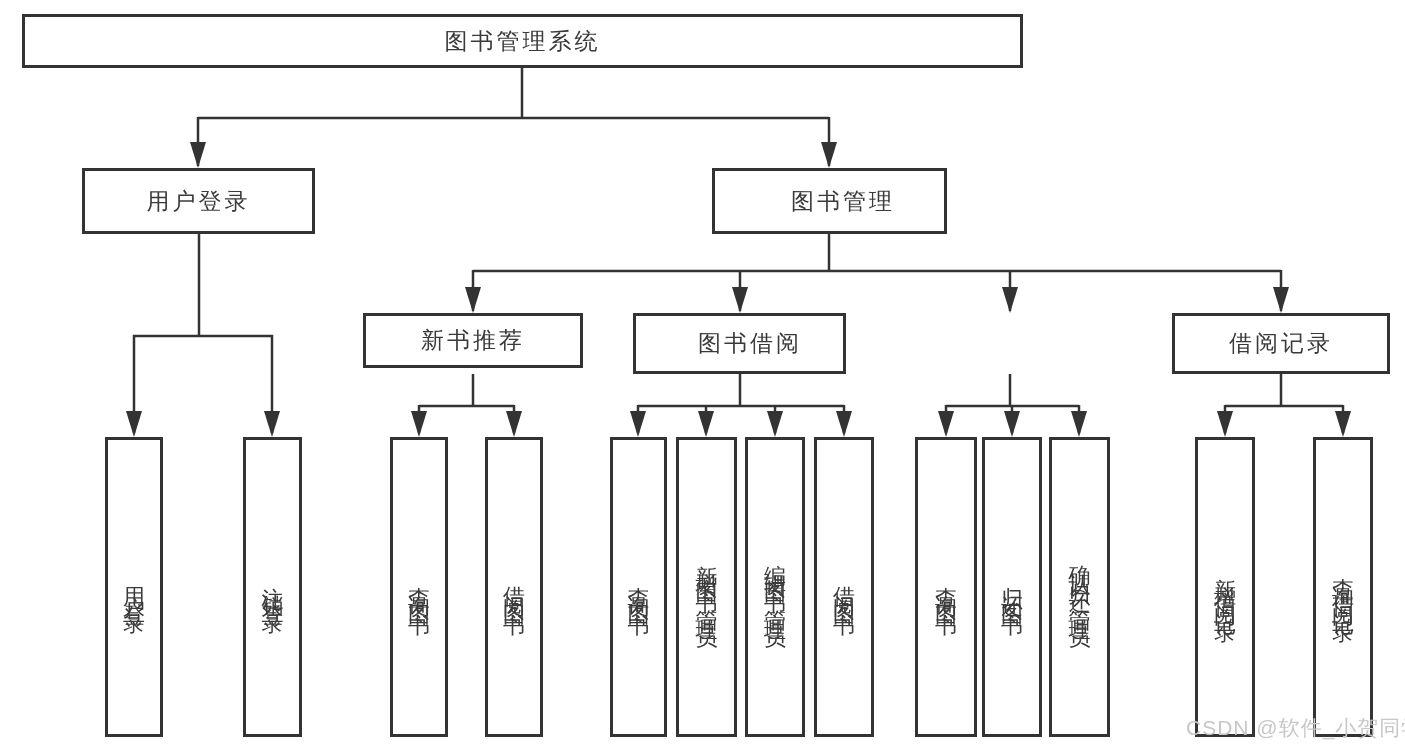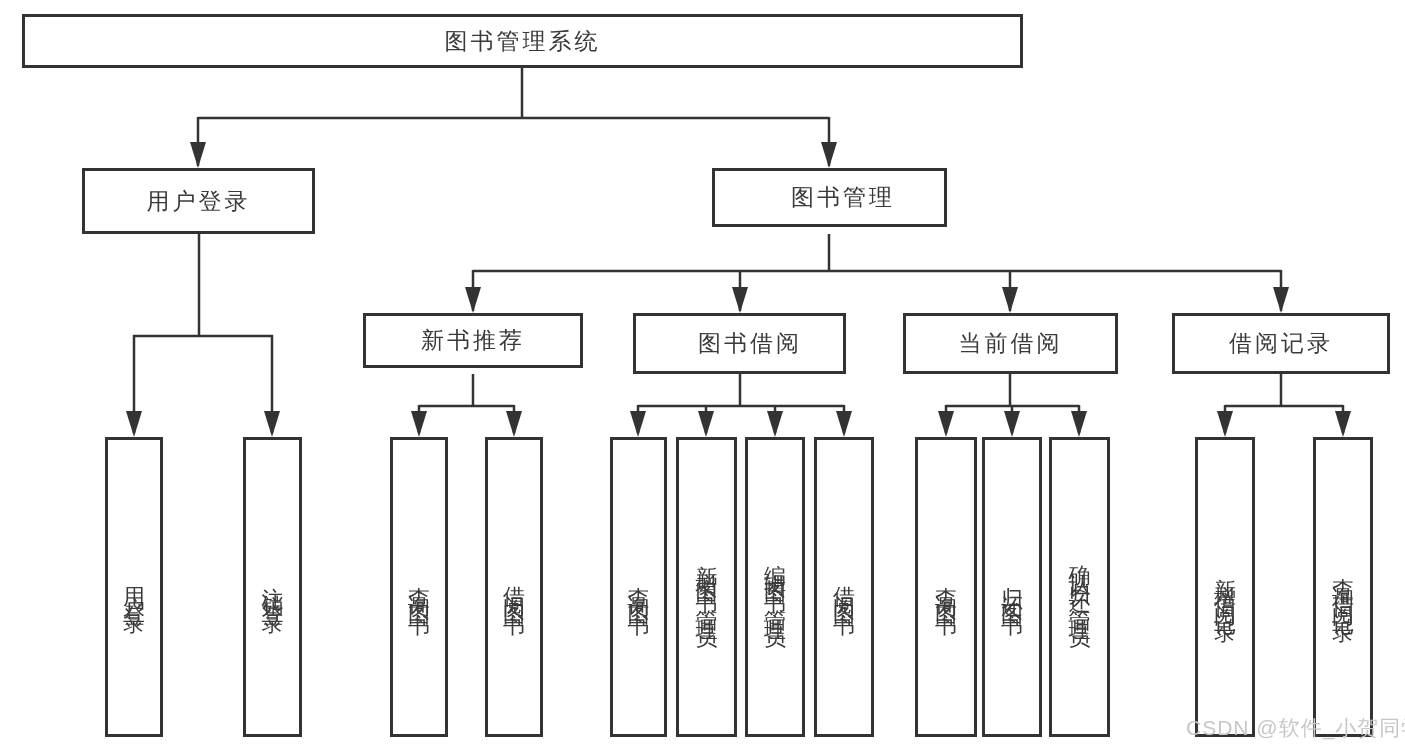--- a/index.html
+++ b/index.html
@@ -108,25 +108,24 @@
       <polygon points="1004,411 1020,411 1012,437"></polygon>
       <polygon points="1071,411 1087,411 1079,437"></polygon>
       <polygon points="1217,411 1233,411 1225,437"></polygon>
       <polygon points="1335,411 1351,411 1343,437"></polygon>
     </g>
   </svg>
 
   <div class="box" style="left:22px;top:14px;width:1001px;height:54px;">图书管理系统</div>
 
   <div class="box" style="left:82px;top:168px;width:233px;height:66px;">用户登录</div>
-  <div class="box" style="left:712px;top:168px;width:235px;height:59px;padding-left:27px;">图书管理</div>
+  <div class="box" style="left:712px;top:168px;width:235px;height:66px;padding-left:27px;">图书管理</div>
 
   <div class="box" style="left:363px;top:313px;width:220px;height:55px;">新书推荐</div>
   <div class="box" style="left:633px;top:313px;width:213px;height:61px;padding-left:21px;">图书借阅</div>
-  <div class="box" style="left:903px;top:313px;width:215px;height:61px;">当前借阅</div>
   <div class="box" style="left:1172px;top:313px;width:218px;height:61px;">借阅记录</div>
 
   <div class="leaf" style="left:105px;width:58px;">用户登录</div>
   <div class="leaf" style="left:243px;width:59px;">注销登录</div>
 
   <div class="leaf" style="left:390px;width:58px;">查询图书</div>
   <div class="leaf" style="left:485px;width:58px;">借阅图书</div>
 
   <div class="leaf" style="left:610px;width:57px;">查询图书</div>
   <div class="leaf" style="left:676px;width:61px;">新增图书（管理员）</div>

